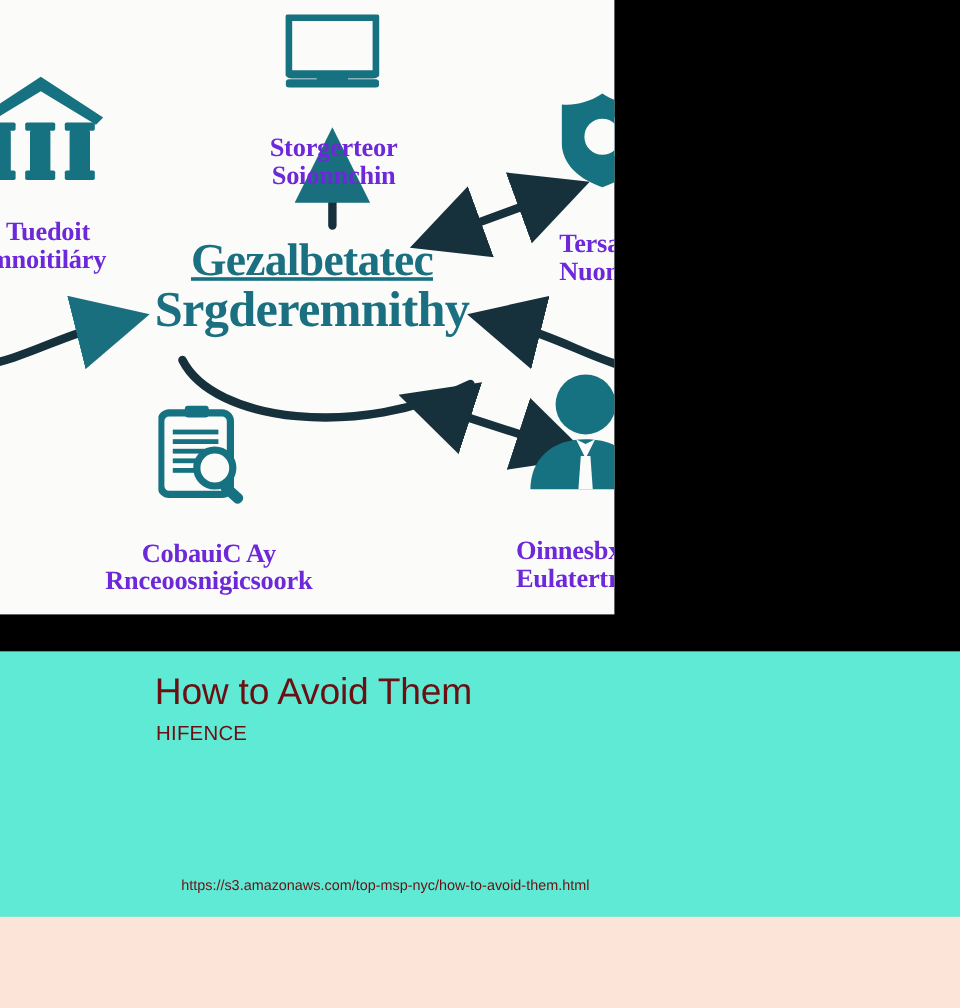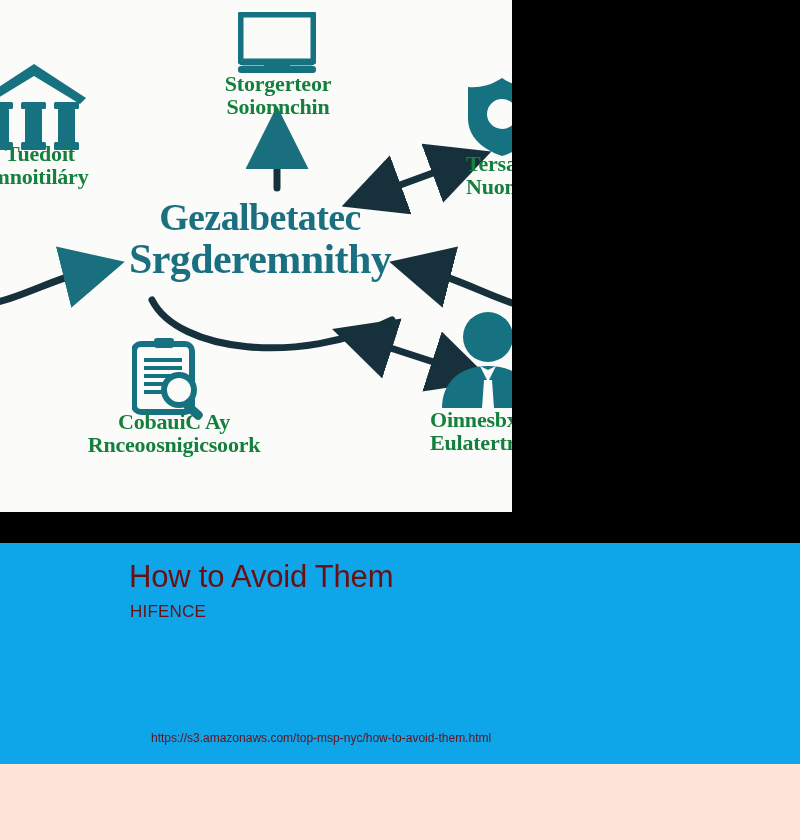--- a/index.html
+++ b/index.html
@@ -32,64 +32,65 @@
     top: 0;
     width: 512px;
     height: 512px;
     background: #fbfbf9;
     overflow: hidden;
   }
 
   
   .node-label {
     position: absolute;
-    color: #15803d;
+    color: #6d28d9;
     font-family: "Liberation Serif", serif;
     font-weight: bold;
     text-align: center;
     line-height: 1.06;
     letter-spacing: -0.2px;
+    margin-top: 39px;
   }
 
   .icon-box {
     position: absolute;
     color: #167180;
   }
   .icon-box svg { display: block; }
 
   
   #center-headline {
     position: absolute;
     left: 60px;
     top: 198px;
     width: 400px;
     text-align: center;
     color: #1a7080;
     font-family: "Liberation Serif", serif;
     font-weight: bold;
     line-height: 1.04;
   }
-  #center-headline .l1 { font-size: 38px; display: block; letter-spacing: -0.6px; }
+  #center-headline .l1 { font-size: 38px; display: block; letter-spacing: -0.6px; text-decoration: underline; }
   #center-headline .l2 { font-size: 42px; display: block; letter-spacing: -0.6px; font-family: Liberation Serif, serif; }
 
   
   #arrow-layer {
     position: absolute;
     left: 0; top: 0;
     width: 512px; height: 512px;
   }
 
   
   #info-block {
     position: absolute;
     left: 0;
     top: 543px;
     width: 800px;
     height: 221px;
-    background: #0ea5e9;
+    background: #5eead4;
     text-decoration: underline;
   }
 
   #page-title {
     position: absolute;
     left: 129px;
     top: 16px;
     font-size: 31px;
     font-weight: normal;
     color: #6b0f13;

